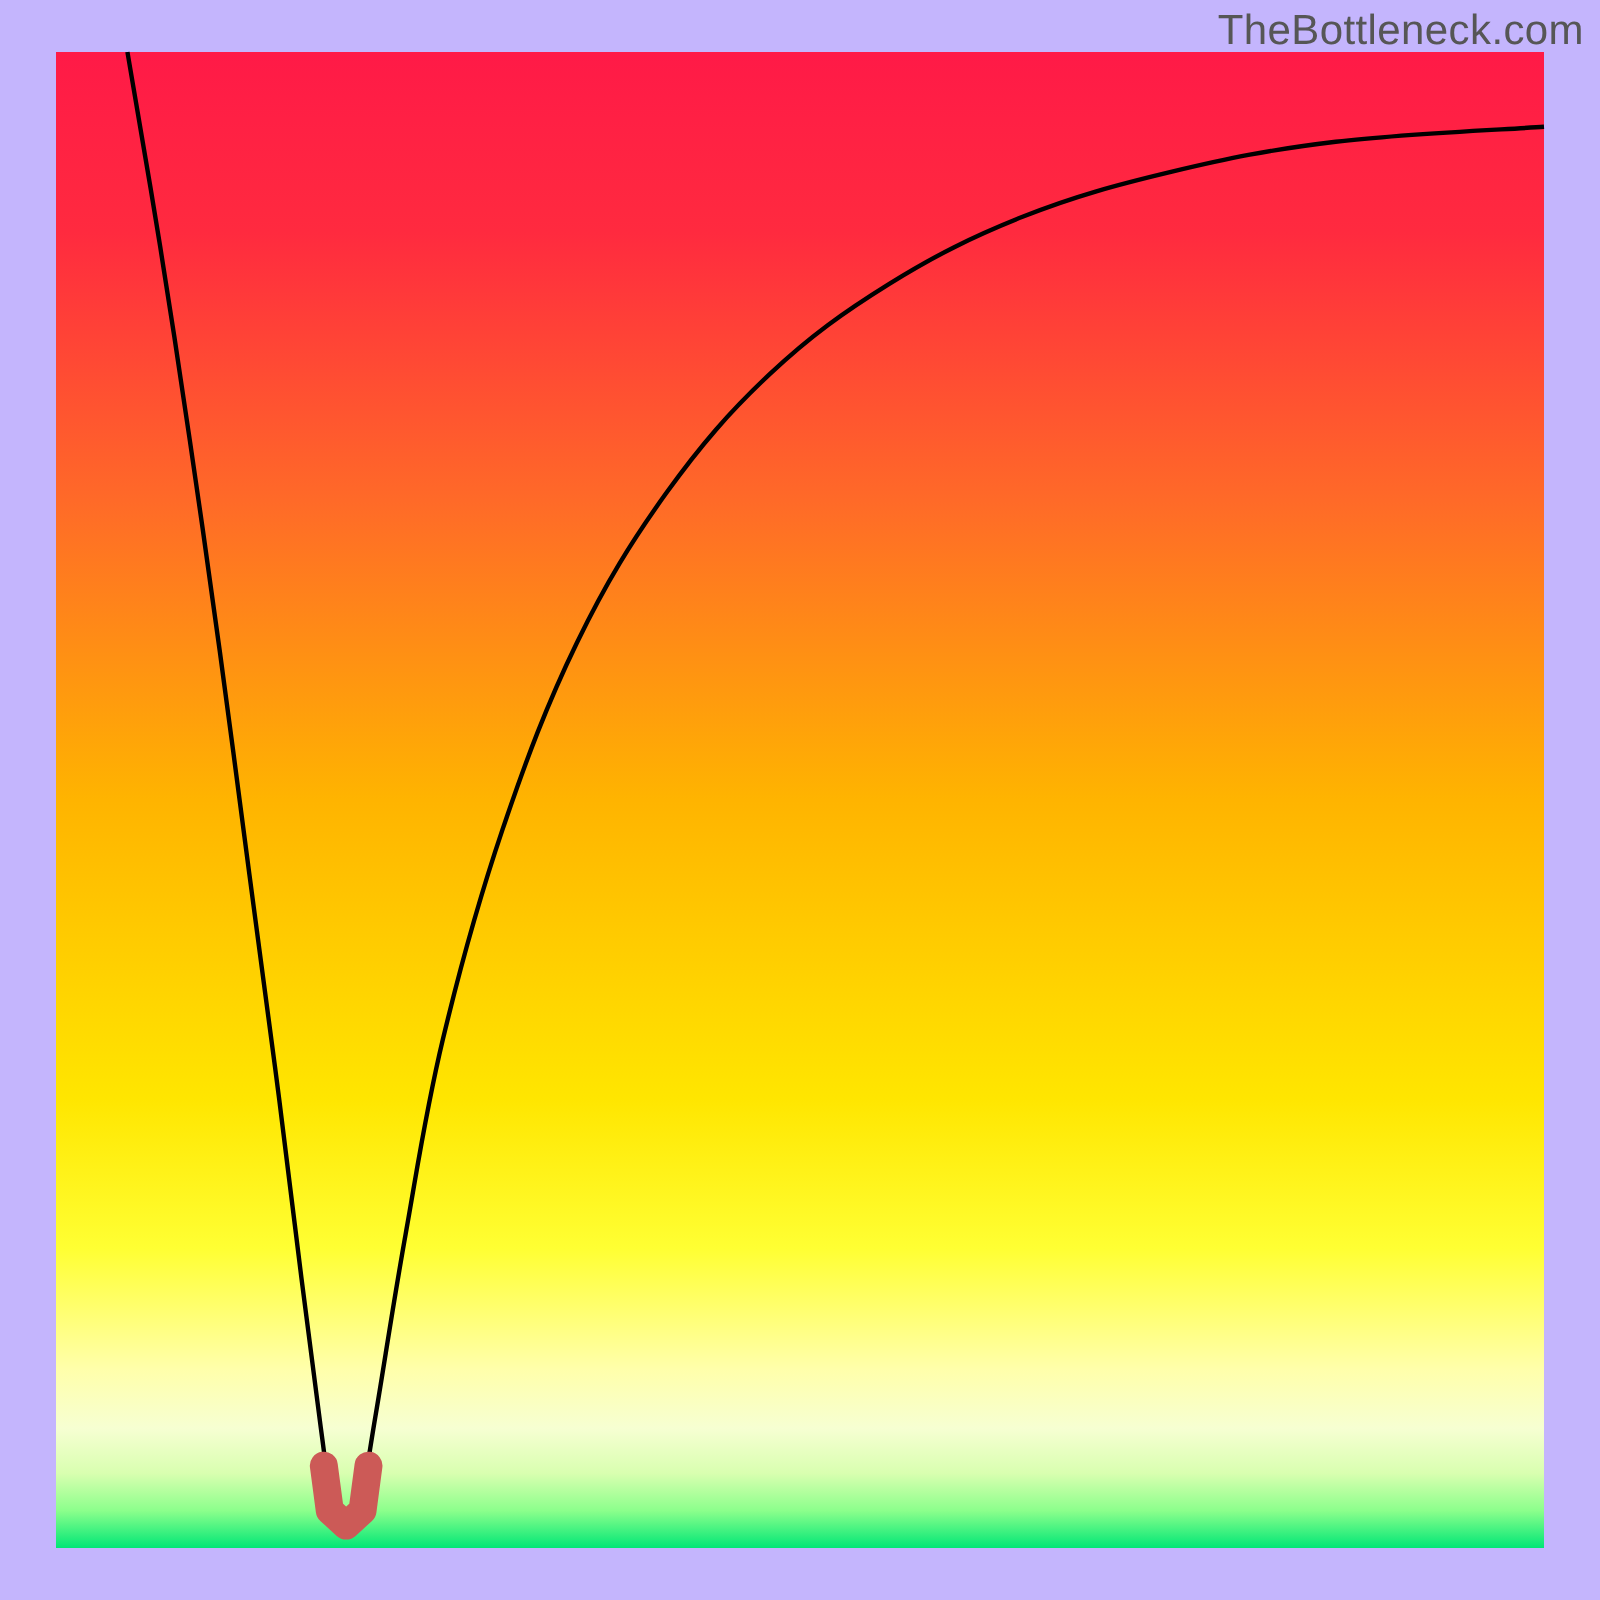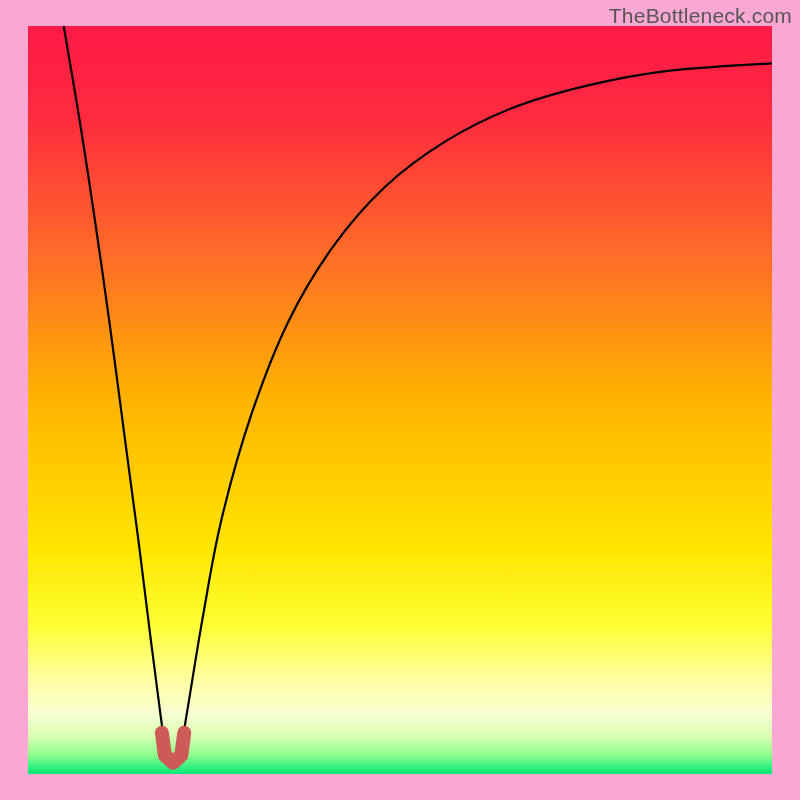--- a/index.html
+++ b/index.html
@@ -7,21 +7,21 @@
     padding: 0;
     width: 800px;
     height: 800px;
     overflow: hidden;
     background: #000;
     font-family: Arial, Helvetica, sans-serif;
   }
   .frame {
     position: absolute;
     inset: 0;
-    background: #f9a8d4;
+    background: #c4b5fd;
   }
   .plot {
     position: absolute;
     left: 28px;
     top: 26px;
     width: 744px;
     height: 748px;
   }
   .gradient {
     position: absolute;

